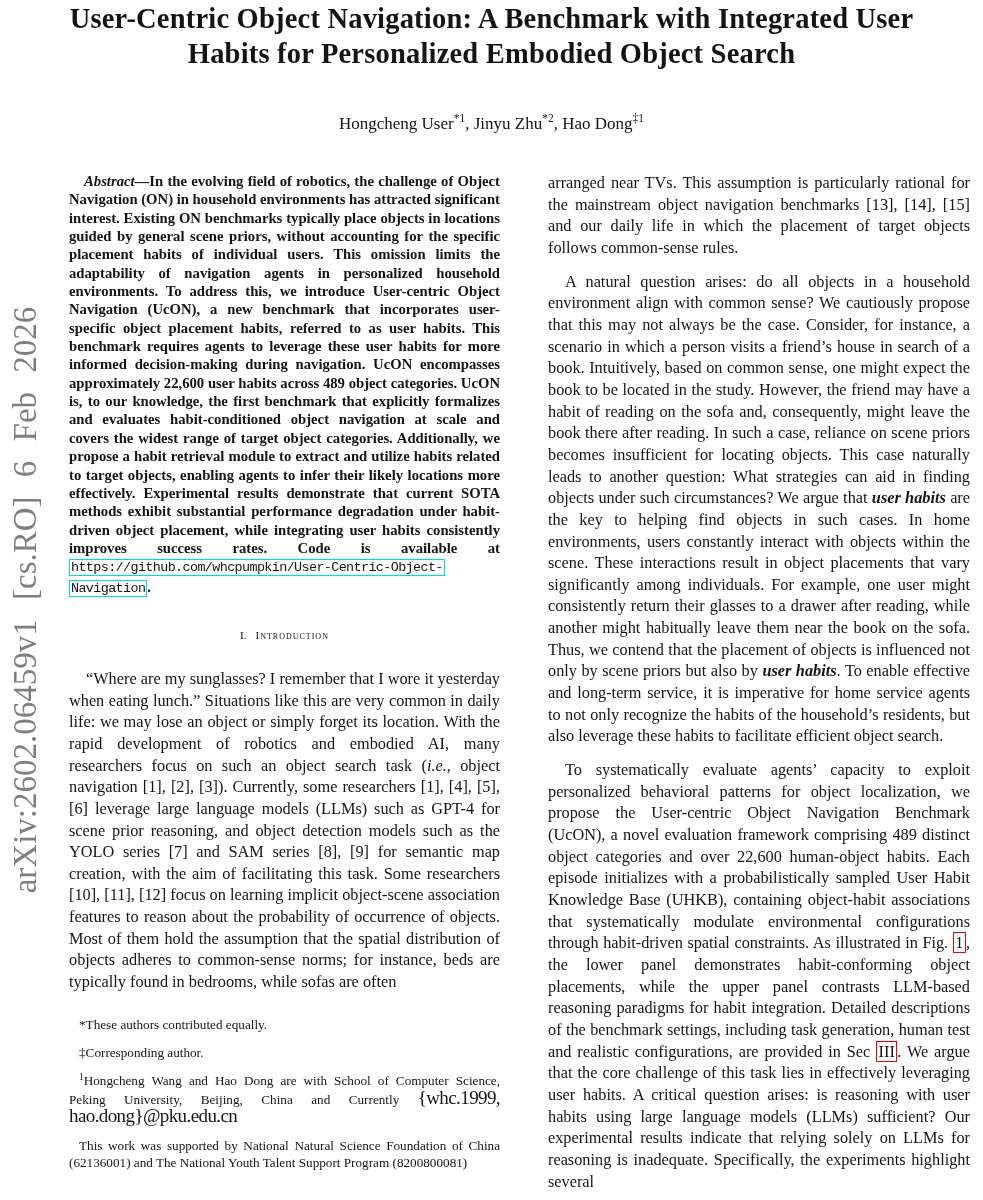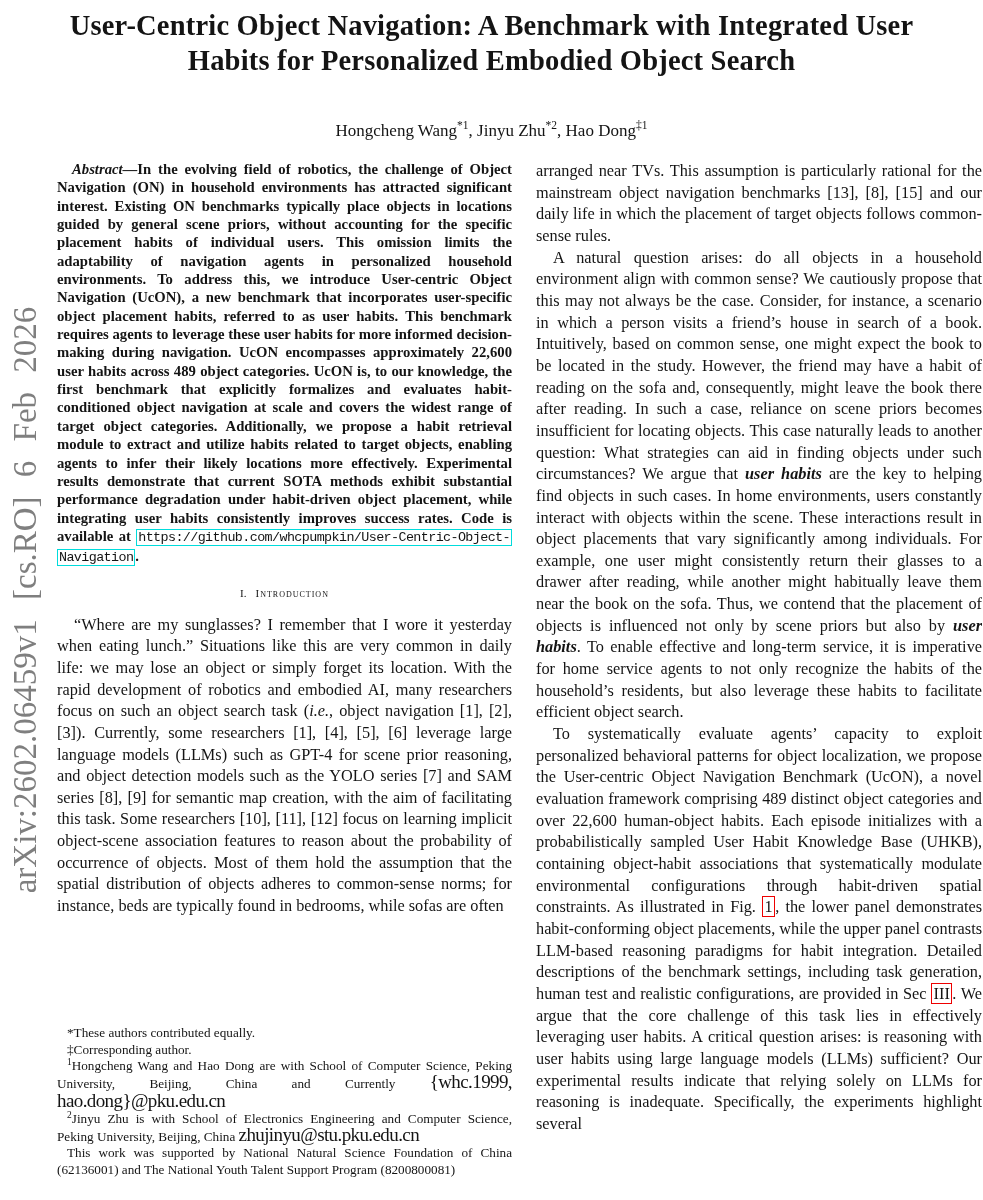--- a/index.html
+++ b/index.html
@@ -18,41 +18,41 @@
     text-align:center;
     font-size:33px; line-height:44px;
     color:var(--watermark, #7f7f7f);
     word-spacing:11px;
     white-space:nowrap;
   }
 
   
   .header { position:absolute; top:0; left:0; width:983px; text-align:center; }
   .paper-title {
-    margin:0 auto; padding-top:8px;
+    margin:0 auto; padding-top:1px;
     width:860px;
     font-size:28.5px; font-weight:bold; line-height:35px;
     letter-spacing:0.2px;
   }
   .author-line {
     margin-top:37px;
     font-size:17px; line-height:20px;
   }
   .author-line sup { font-size:11.5px; }
 
   
   .columns {
     position:absolute; top:160px; left:57px; right:1px; bottom:0;
     display:flex; gap:24px;
   }
   .col { overflow:hidden; }
   .col-left { width:455px; display:flex; flex-direction:column; height:1040px; }
   .col-right { flex:1; height:1040px; }
 
-  p { margin:0; text-align:justify; hyphens:none; }
+  p { margin:12px; text-align:justify; hyphens:none; }
   .abstract {
     font-size:14.7px; font-weight:bold; line-height:18.35px;
     text-indent:15px;
   }
   .abstract-lead { font-style:italic; }
   .url-box {
     font-family:"Liberation Mono","DejaVu Sans Mono",monospace;
     font-size:13.4px; font-weight:normal;
     color:inherit; text-decoration:none;
     border:1.6px solid var(--link-box, #00dcdc);
@@ -91,41 +91,40 @@
 </style>
 </head>
 <body>
 
 <div class="page">
 
   <div class="arxiv-watermark">arXiv:2602.06459v1 [cs.RO] 6 Feb 2026</div>
 
   <div class="header">
     <h1 class="paper-title">User-Centric Object Navigation: A Benchmark with Integrated User Habits for Personalized Embodied Object Search</h1>
-    <div class="author-line"><span><span>Hongcheng Wang</span><sup>*1</sup></span>, <span><span>Jinyu Zhu</span><sup>*2</sup></span>, <span><span>Hao Dong</span><sup>‡1</sup></span></div>
+    <div class="author-line"><span><span>Hongcheng User</span><sup>*1</sup></span>, <span><span>Jinyu Zhu</span><sup>*2</sup></span>, <span><span>Hao Dong</span><sup>‡1</sup></span></div>
   </div>
 
   <div class="columns">
 
     <div class="col col-left">
       <p class="abstract"><span class="abstract-lead">Abstract</span><span>—In the evolving field of robotics, the challenge of Object Navigation (ON) in household environments has attracted significant interest. Existing ON benchmarks typically place objects in locations guided by general scene priors, without accounting for the specific placement habits of individual users. This omission limits the adaptability of navigation agents in personalized household environments. To address this, we introduce User-centric Object Navigation (UcON), a new benchmark that incorporates user-specific object placement habits, referred to as user habits. This benchmark requires agents to leverage these user habits for more informed decision-making during navigation. UcON encompasses approximately 22,600 user habits across 489 object categories. UcON is, to our knowledge, the first benchmark that explicitly formalizes and evaluates habit-conditioned object navigation at scale and covers the widest range of target object categories. Additionally, we propose a habit retrieval module to extract and utilize habits related to target objects, enabling agents to infer their likely locations more effectively. Experimental results demonstrate that current SOTA methods exhibit substantial performance degradation under habit-driven object placement, while integrating user habits consistently improves success rates. Code is available at </span><a class="url-box" href="#">https://github.com/whcpumpkin/User-Centric-Object-Navigation</a><span>.</span></p>
 
       <h2 class="section-heading"><span class="heading-num">I.</span><span class="sc">Introduction</span></h2>
 
       <p class="body-par indent"><span>“Where are my sunglasses? I remember that I wore it yesterday when eating lunch.” Situations like this are very common in daily life: we may lose an object or simply forget its location. With the rapid development of robotics and embodied AI, many researchers focus on such an object search task (</span><span class="italic">i.e.</span><span>, object navigation [1], [2], [3]). Currently, some researchers [1], [4], [5], [6] leverage large language models (LLMs) such as GPT-4 for scene prior reasoning, and object detection models such as the YOLO series [7] and SAM series [8], [9] for semantic map creation, with the aim of facilitating this task. Some researchers [10], [11], [12] focus on learning implicit object-scene association features to reason about the probability of occurrence of objects. Most of them hold the assumption that the spatial distribution of objects adheres to common-sense norms; for instance, beds are typically found in bedrooms, while sofas are often</span></p>
 
       <div class="footnotes">
         <p class="footnote"><span>*These authors contributed equally.</span></p>
         <p class="footnote"><span>‡Corresponding author.</span></p>
         <p class="footnote"><span class="sup">1</span><span>Hongcheng Wang and Hao Dong are with School of Computer Science, Peking University, Beijing, China and Currently </span><span class="mono">{whc.1999, hao.dong}@pku.edu.cn</span></p>
-        <p class="footnote"><span class="sup">2</span><span>Jinyu Zhu is with School of Electronics Engineering and Computer Science, Peking University, Beijing, China </span><span class="mono">zhujinyu@stu.pku.edu.cn</span></p>
         <p class="footnote"><span>This work was supported by National Natural Science Foundation of China (62136001) and The National Youth Talent Support Program (8200800081)</span></p>
       </div>
     </div>
 
     <div class="col col-right">
-      <p class="body-par">arranged near TVs. This assumption is particularly rational for the mainstream object navigation benchmarks [13], [8], [15] and our daily life in which the placement of target objects follows common-sense rules.</p>
+      <p class="body-par">arranged near TVs. This assumption is particularly rational for the mainstream object navigation benchmarks [13], [14], [15] and our daily life in which the placement of target objects follows common-sense rules.</p>
       <p class="body-par indent"><span>A natural question arises: do all objects in a household environment align with common sense? We cautiously propose that this may not always be the case. Consider, for instance, a scenario in which a person visits a friend’s house in search of a book. Intuitively, based on common sense, one might expect the book to be located in the study. However, the friend may have a habit of reading on the sofa and, consequently, might leave the book there after reading. In such a case, reliance on scene priors becomes insufficient for locating objects. This case naturally leads to another question: What strategies can aid in finding objects under such circumstances? We argue that </span><span class="bold">user habits</span><span> are the key to helping find objects in such cases. In home environments, users constantly interact with objects within the scene. These interactions result in object placements that vary significantly among individuals. For example, one user might consistently return their glasses to a drawer after reading, while another might habitually leave them near the book on the sofa. Thus, we contend that the placement of objects is influenced not only by scene priors but also by </span><span class="bold">user habits</span><span>. To enable effective and long-term service, it is imperative for home service agents to not only recognize the habits of the household’s residents, but also leverage these habits to facilitate efficient object search.</span></p>
       <p class="body-par indent"><span>To systematically evaluate agents’ capacity to exploit personalized behavioral patterns for object localization, we propose the User-centric Object Navigation Benchmark (UcON), a novel evaluation framework comprising 489 distinct object categories and over 22,600 human-object habits. Each episode initializes with a probabilistically sampled User Habit Knowledge Base (UHKB), containing object-habit associations that systematically modulate environmental configurations through habit-driven spatial constraints. As illustrated in Fig. </span><a class="ref-box" href="#">1</a><span>, the lower panel demonstrates habit-conforming object placements, while the upper panel contrasts LLM-based reasoning paradigms for habit integration. Detailed descriptions of the benchmark settings, including task generation, human test and realistic configurations, are provided in Sec </span><a class="ref-box" href="#">III</a><span>. We argue that the core challenge of this task lies in effectively leveraging user habits. A critical question arises: is reasoning with user habits using large language models (LLMs) sufficient? Our experimental results indicate that relying solely on LLMs for reasoning is inadequate. Specifically, the experiments highlight several</span></p>
     </div>
 
   </div>
 </div>
 
 </body></html>

